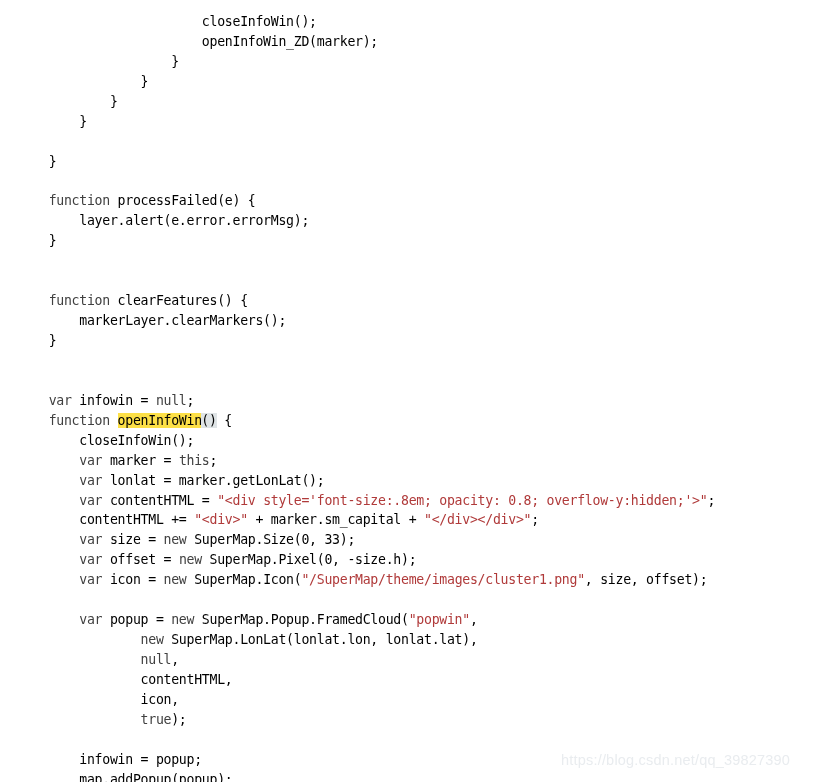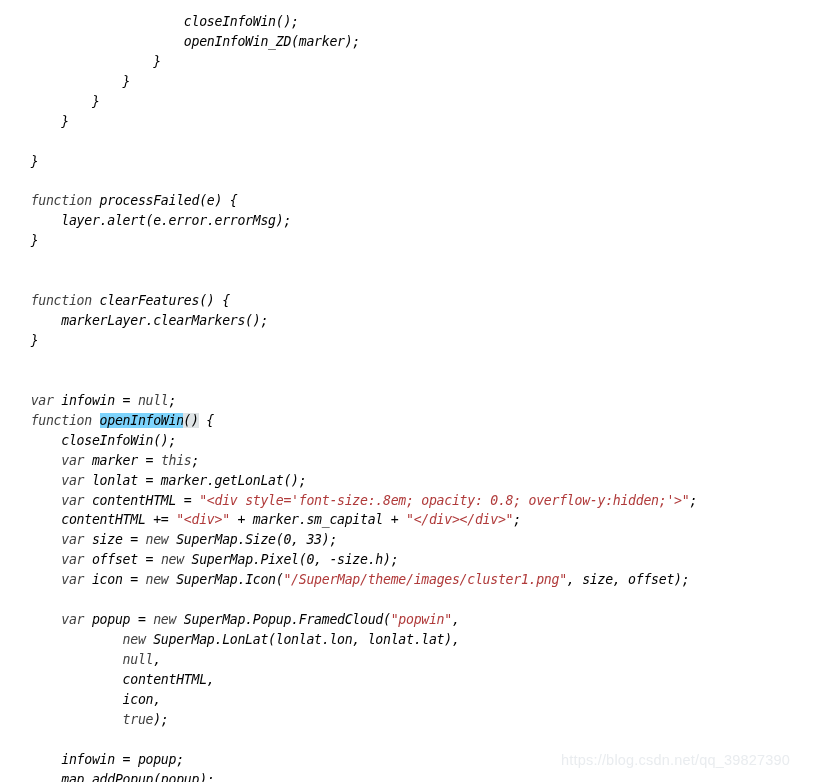--- a/index.html
+++ b/index.html
@@ -26,28 +26,27 @@
     width: 815px;
     font-size: 13.2px;
     line-height: 19.95px;
     white-space: pre;
     color: #000000;
     letter-spacing: -0.28px;
   }
   .line {
     height: 19.95px;
     white-space: pre;
-    padding-left: 0;
-    font-style: italic;
+    padding-left: 18px;
   }
   .kw      { color: #404040; }
   .str     { color: #b03a3a; }
   .plain   { color: #000000; }
   .sel {
-    background: #7dd3fc;
+    background: #fde047;
     color: #000000;
   }
   .bracket-hl {
     background: #dfe4e6;
     color: #000000;
   }
   .caret {
     display: inline-block;
     width: 0;
     border-left: 1.6px solid #202020;

